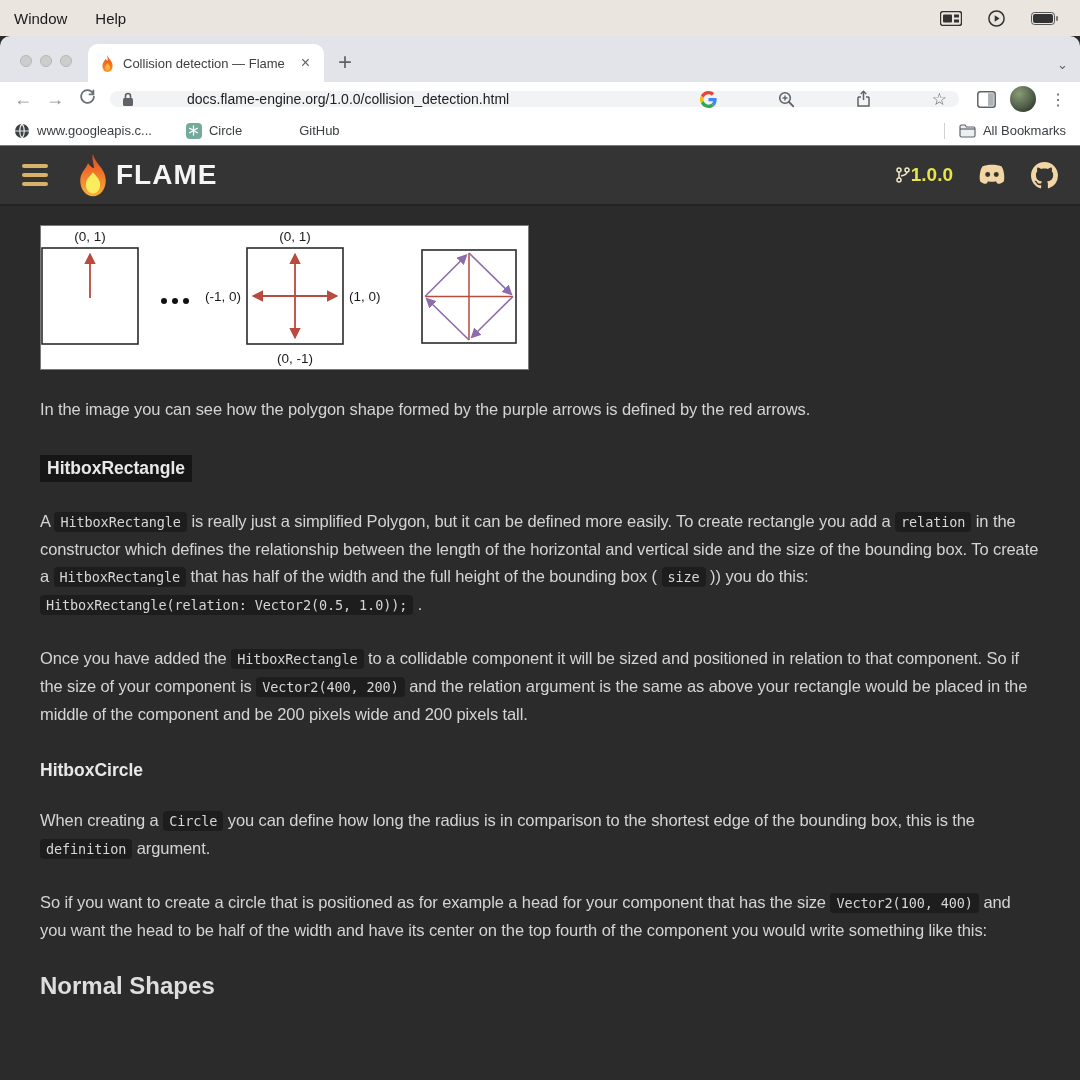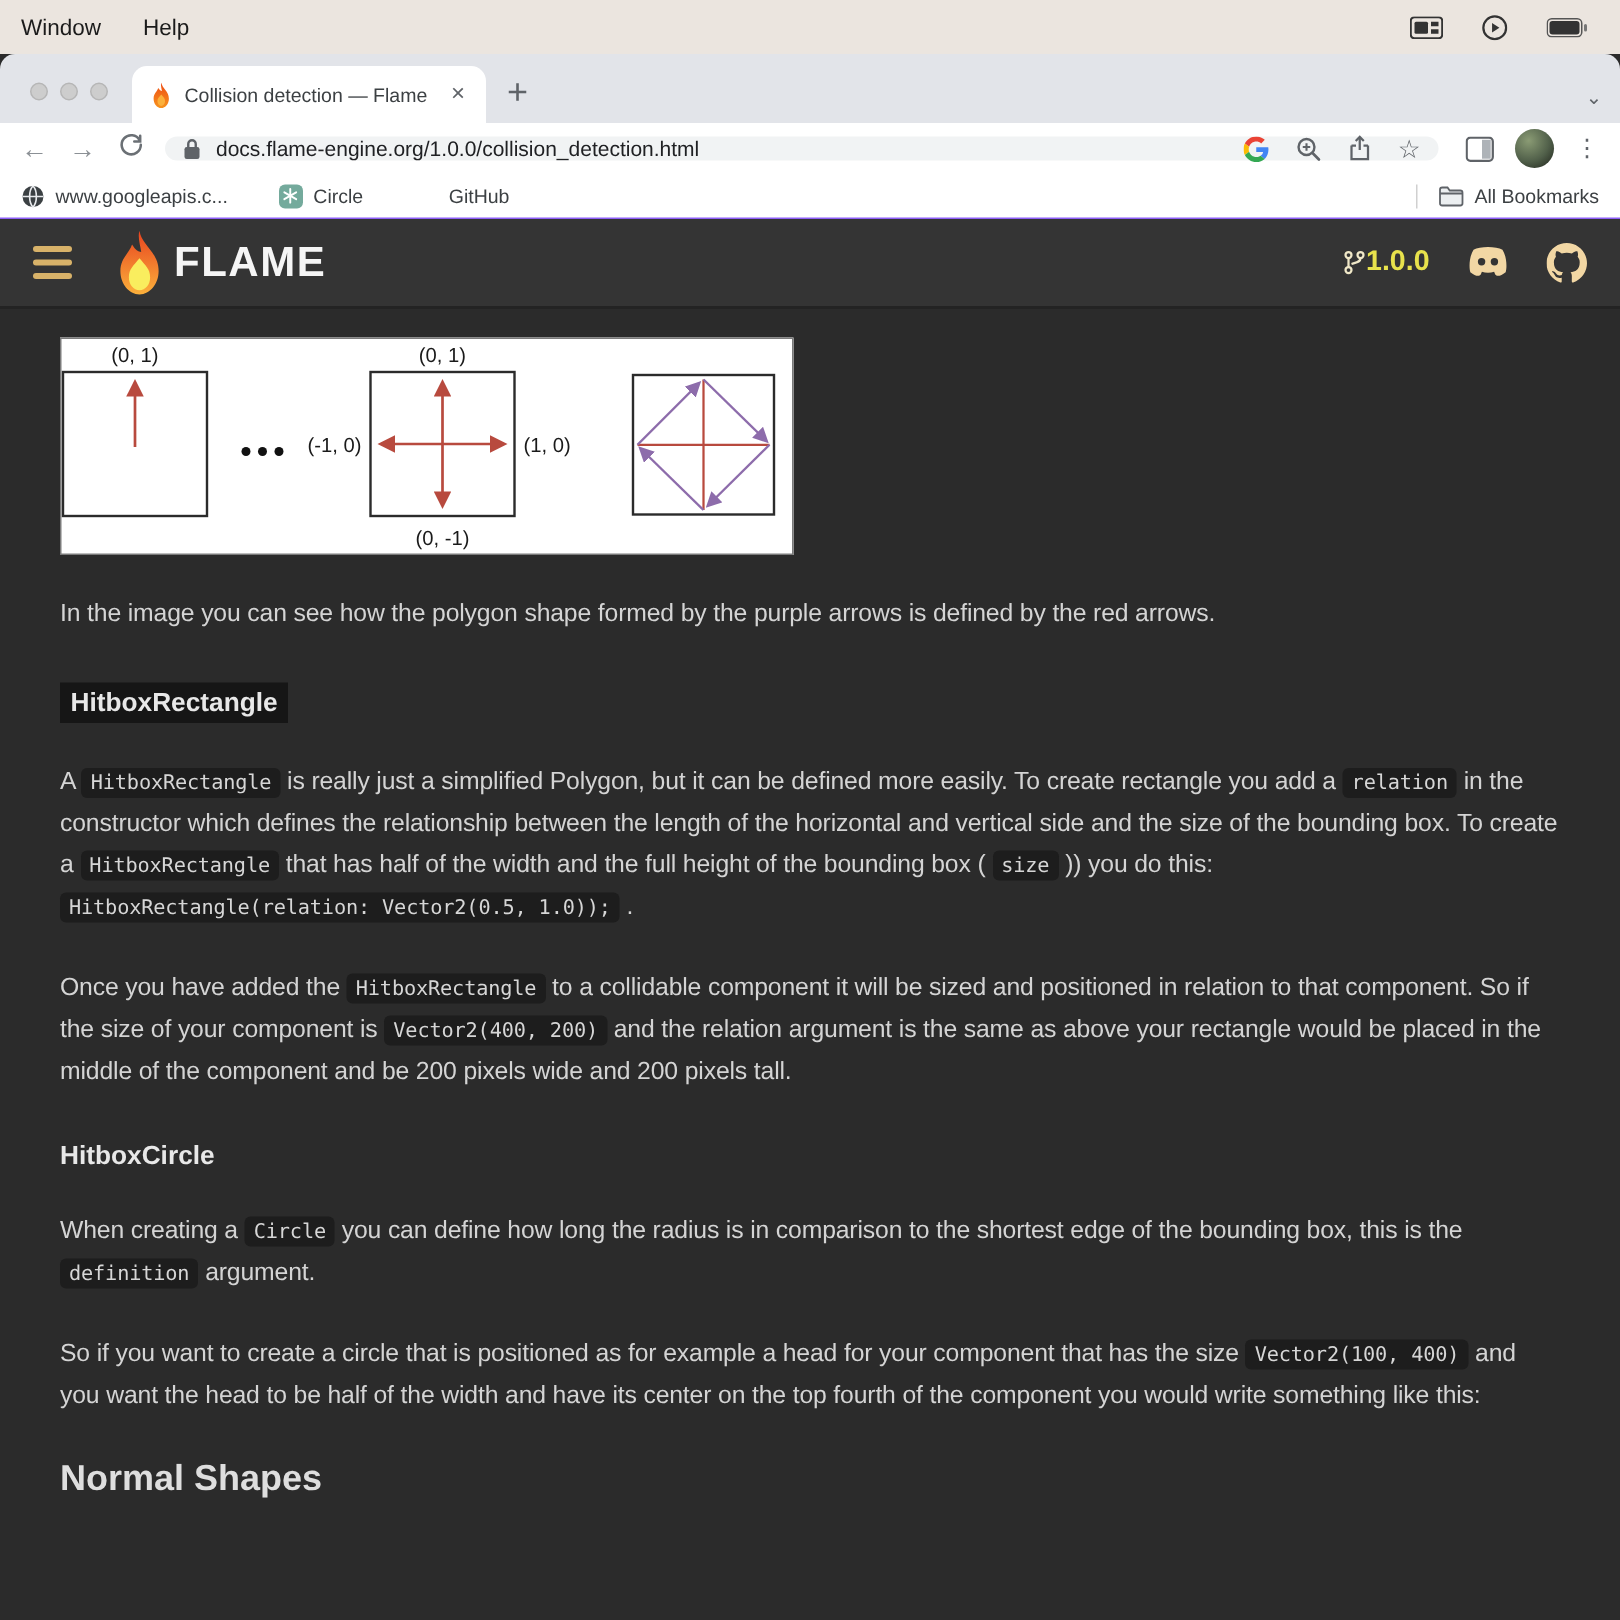--- a/index.html
+++ b/index.html
@@ -26,21 +26,21 @@
   .tab-title { flex:1; font-size:13px; color:#3c4043; white-space:nowrap; overflow:hidden;
                text-overflow:ellipsis; margin:0 8px; }
   .tab-close { font-size:16px; color:#5f6368; line-height:1; padding:0 4px; }
   .newtab { font-size:24px; color:#5f6368; margin:0 0 8px 14px; line-height:1; font-weight:300; }
   .strip-chevron { position:absolute; right:12px; bottom:10px; color:#5f6368; font-size:13px; }
 
   .toolbar { height:34px; background:#ffffff; display:flex; align-items:center; padding:0 10px; gap:6px; }
   .navbtn { width:26px; text-align:center; color:#8b9095; font-size:18px; }
   .reload { color:#6b7075; }
   .omnibox { flex:1; height:16px; background:#f1f3f4; border-radius:14px; display:flex;
-             align-items:center; padding:0 12px; margin:0 4px; }
+             align-items:center; padding:0 12px; margin:0 4px;gap:43px; }
   .url { font-size:14px; color:#202124; margin-left:10px; }
   .omni-spacer { flex:1; }
   .omni-ic { margin-left:18px; display:flex; align-items:center; }
   .star { font-size:17px; color:#5f6368; }
   .right-cluster { display:flex; align-items:center; gap:14px; padding:0 4px 0 8px; }
   .avatar { width:26px; height:26px; border-radius:50%;
             background:radial-gradient(circle at 35% 30%, #8a9b74, #51604a 55%, #23281f 95%); }
   .kebab { color:#5f6368; font-size:16px; }
 
   .bookmarksbar { height:30px; background:#ffffff; display:flex; align-items:center;

